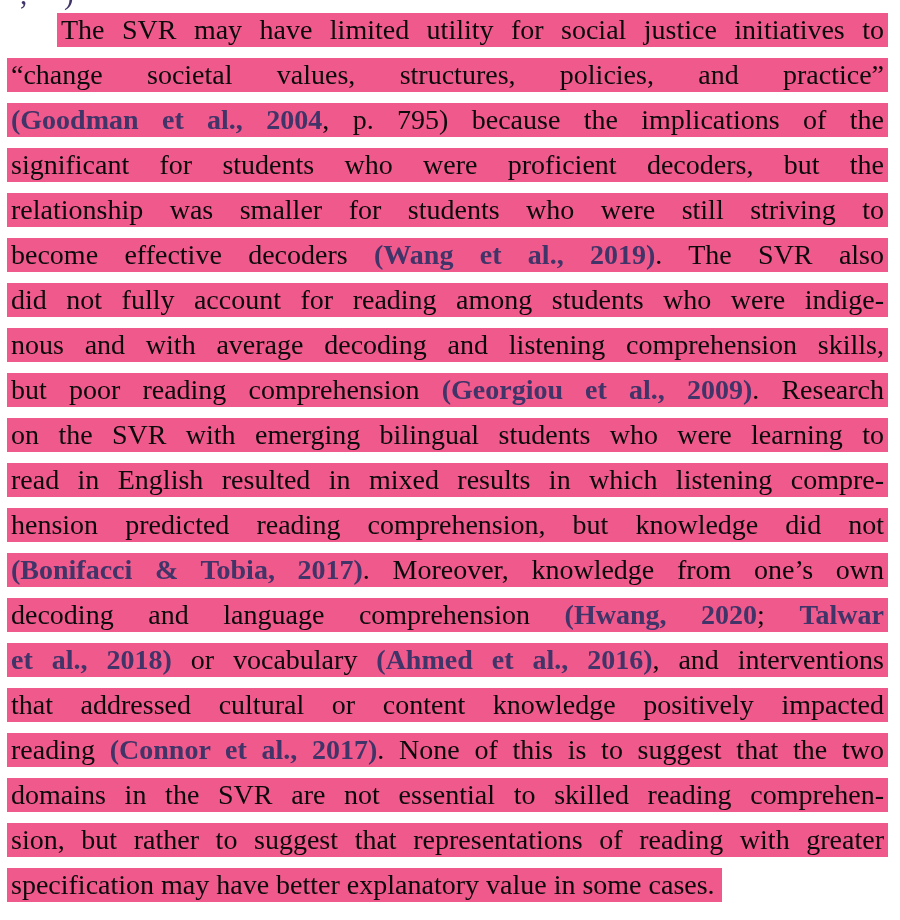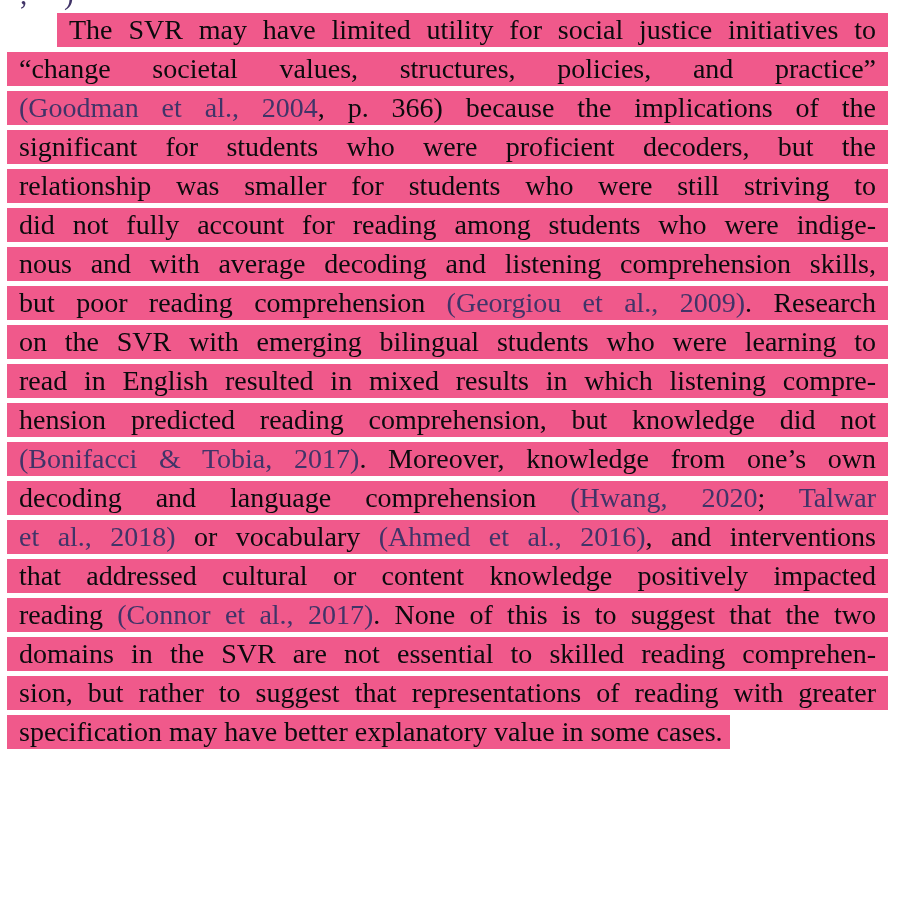--- a/index.html
+++ b/index.html
@@ -15,46 +15,47 @@
   .frag-g {
     position: absolute; top: -21px; font-size: 29px; line-height: 30px;
     color: var(--citation, #413468);
   }
   .frag-1 { left: 20px; }
   .frag-2 { left: 64px; }
   .paragraph { position: absolute; left: 7px; top: 13px; width: 881px; }
   .line {
     background: var(--highlight, #f0598b);
     color: var(--text, #0b0b0d);
-    height: 34px; line-height: 34px; margin-bottom: 5px;
-    font-size: 28px; padding: 0 12px;
+    height: 34px; line-height: 34px; margin-bottom: 11px;
+    font-size: 28px; padding: 0 4px;
     text-align: justify; text-align-last: justify; text-justify: inter-word;
     overflow: hidden;
   }
   .line.indent { margin-left: 50px; }
   .line.last {
     text-align-last: left; width: max-content; max-width: 881px; padding-right: 7px;
   }
-  .citation { color: var(--citation, #413468); cursor: pointer; }
+  .citation { color: var(--citation, #413468); cursor: pointer; font-weight: bold; }
   .plain { color: inherit; }
 </style>
 </head>
 <body>
 
 <div class="page">
   <div>
     <span class="frag-g frag-1">,</span>
     <span class="frag-g frag-2">)</span>
   </div>
   <div class="paragraph" id="paragraph">
       <div class="line indent"><span class="plain">The SVR may have limited utility for social justice initiatives to</span></div>
       <div class="line"><span class="plain">“change societal values, structures, policies, and practice”</span></div>
-      <div class="line"><span class="citation">(Goodman et al., 2004</span><span class="plain">, p. 366) because the implications of the</span></div>
+      <div class="line"><span class="citation">(Goodman et al., 2004</span><span class="plain">, p. 795) because the implications of the</span></div>
       <div class="line"><span class="plain">significant for students who were proficient decoders, but the</span></div>
       <div class="line"><span class="plain">relationship was smaller for students who were still striving to</span></div>
+      <div class="line"><span class="plain">become effective decoders </span><span class="citation">(Wang et al., 2019)</span><span class="plain">. The SVR also</span></div>
       <div class="line"><span class="plain">did not fully account for reading among students who were indige-</span></div>
       <div class="line"><span class="plain">nous and with average decoding and listening comprehension skills,</span></div>
       <div class="line"><span class="plain">but poor reading comprehension </span><span class="citation">(Georgiou et al., 2009)</span><span class="plain">. Research</span></div>
       <div class="line"><span class="plain">on the SVR with emerging bilingual students who were learning to</span></div>
       <div class="line"><span class="plain">read in English resulted in mixed results in which listening compre-</span></div>
       <div class="line"><span class="plain">hension predicted reading comprehension, but knowledge did not</span></div>
       <div class="line"><span class="citation">(Bonifacci &amp; Tobia, 2017)</span><span class="plain">. Moreover, knowledge from one’s own</span></div>
       <div class="line"><span class="plain">decoding and language comprehension </span><span class="citation">(Hwang, 2020</span><span class="plain">; </span><span class="citation">Talwar</span></div>
       <div class="line"><span class="citation">et al., 2018)</span><span class="plain"> or vocabulary </span><span class="citation">(Ahmed et al., 2016)</span><span class="plain">, and interventions</span></div>
       <div class="line"><span class="plain">that addressed cultural or content knowledge positively impacted</span></div>

